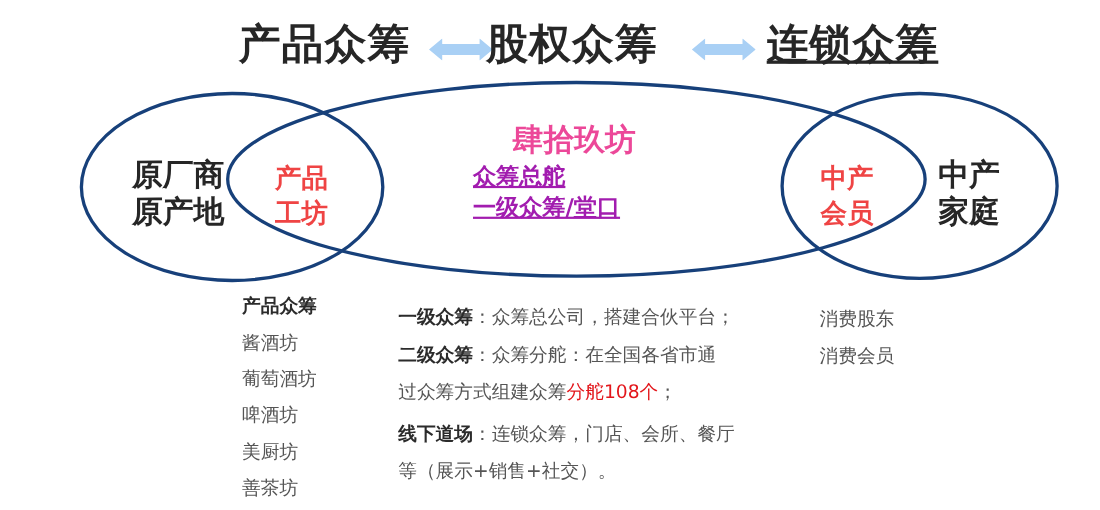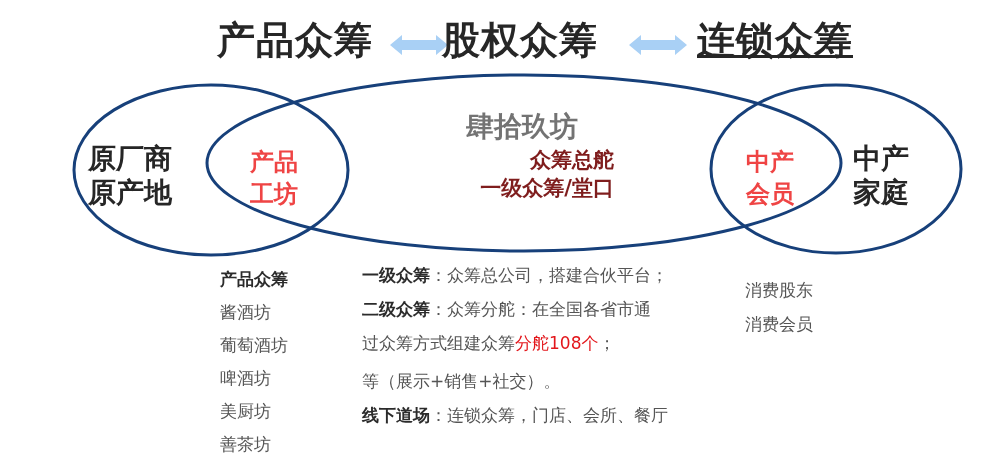--- a/index.html
+++ b/index.html
@@ -65,32 +65,33 @@
       font-weight: bold;
       color: #ef4444;
       line-height: 32px;
       text-align: center;
       white-space: nowrap;
     }
     .center-title {
       position: absolute;
       font-size: 28px;
       font-weight: bold;
-      color: #737373;
+      color: #ec4899;
       text-align: center;
       white-space: nowrap;
     }
     .center-red {
       position: absolute;
       font-size: 21px;
       font-weight: bold;
-      color: #7f1d1d;
+      color: #a21caf;
       line-height: 28px;
-      text-align: right;
-      white-space: nowrap;
+      text-align: left;
+      white-space: nowrap;
+      text-decoration: underline;
     }
 
     
     .list-col {
       position: absolute;
       font-size: 17px;
       color: #555;
       white-space: nowrap;
     }
     .list-col .head {
@@ -138,21 +139,21 @@
   </svg>
   <div class="title-word" style="left:697px;text-decoration:underline;">连锁众筹</div>
 </div>
 
 <svg class="venn" viewBox="0 0 1000 464">
   <ellipse cx="211" cy="170" rx="137" ry="85" fill="none" stroke="#17407a" stroke-width="3"></ellipse>
   <ellipse cx="524" cy="163" rx="317" ry="88" fill="none" stroke="#17407a" stroke-width="3"></ellipse>
   <ellipse cx="836" cy="169" rx="125" ry="84" fill="none" stroke="#17407a" stroke-width="3"></ellipse>
 </svg>
 
-<div class="label-dark" style="left:88px; top:142px;">
+<div class="label-dark" style="left:120px; top:142px;">
   <div>原厂商</div>
   <div>原产地</div>
 </div>
 
 <div class="label-red" style="left:250px; top:146px;">
   <div>产品</div>
   <div>工坊</div>
 </div>
 
 <div class="center-title" style="left:442px; top:108px; width:160px;">肆拾玖坊</div>
@@ -173,35 +174,35 @@
 
 <div class="list-col" style="left:220px; top:263px;">
   <div class="head">产品众筹</div>
   <div>酱酒坊</div>
   <div>葡萄酒坊</div>
   <div>啤酒坊</div>
   <div>美厨坊</div>
   <div>善茶坊</div>
 </div>
 
-<div class="desc" style="left:362px; top:258px;">
+<div class="desc" style="left:362px; top:272px;">
   <div>
     <span class="b">一级众筹</span><span>：</span><span>众筹总公司，搭建合伙平台；</span>
   </div>
   <div>
     <span class="b">二级众筹</span><span>：</span><span>众筹分舵：在全国各省市通</span>
   </div>
   <div>
     <span>过众筹方式组建众筹</span><span class="r">分舵108个</span><span>；</span>
   </div>
   <div style="height:4px;"></div>
   <div>
+    <span class="b">线下道场</span><span>：</span><span>连锁众筹，门店、会所、餐厅</span>
+  </div>
+  <div>
     <span>等（展示+销售+社交）。</span>
-  </div>
-  <div>
-    <span class="b">线下道场</span><span>：</span><span>连锁众筹，门店、会所、餐厅</span>
   </div>
 </div>
 
 <div class="right-col" style="left:745px; top:273px;">
   <div>消费股东</div>
   <div>消费会员</div>
 </div>
 
 </body></html>

